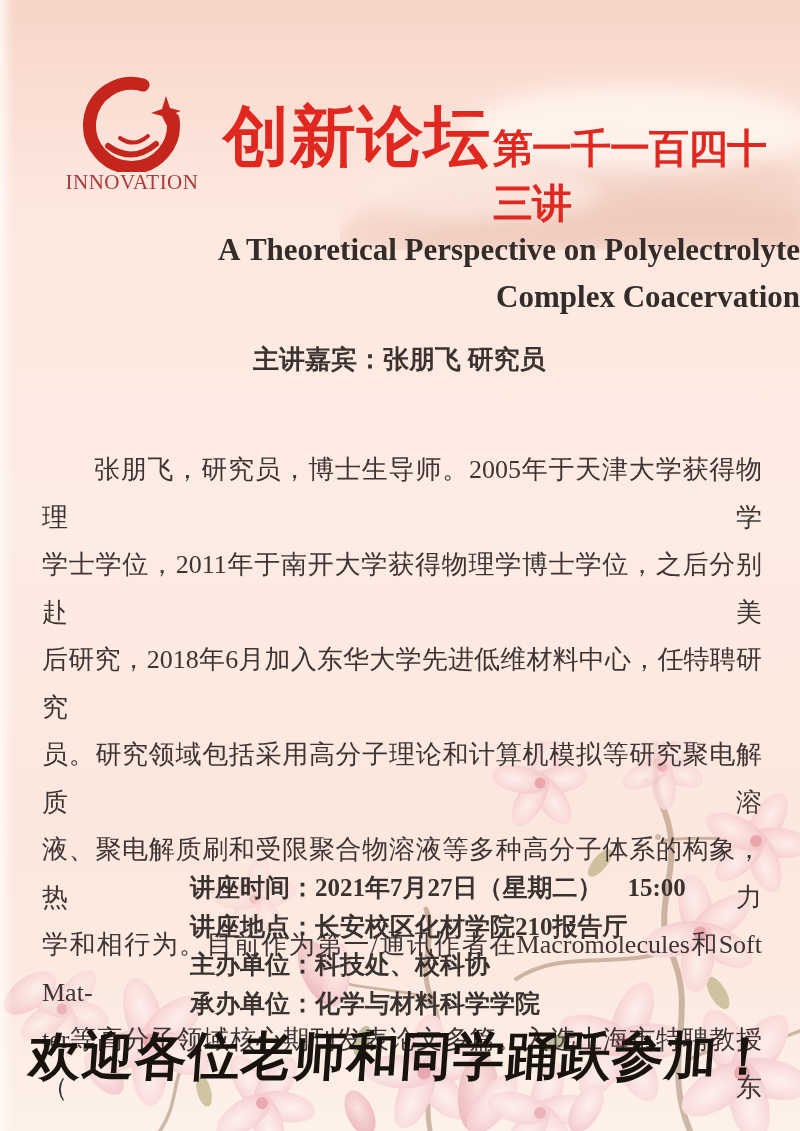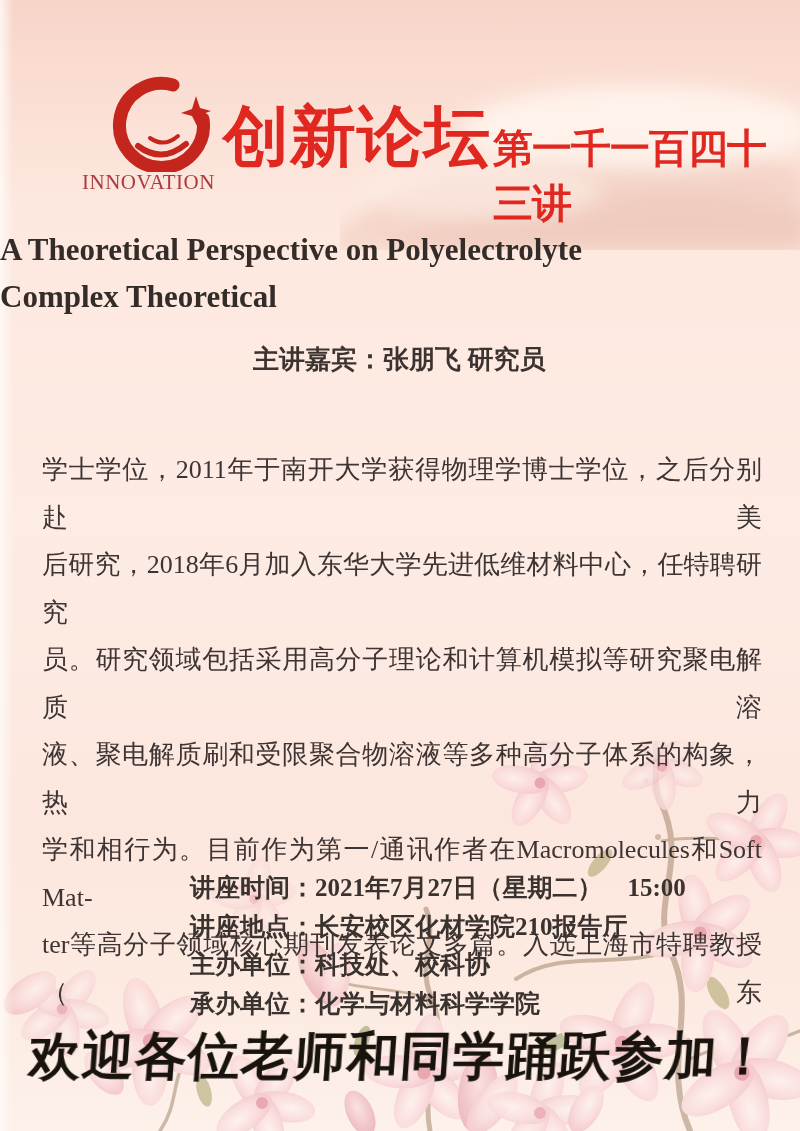--- a/index.html
+++ b/index.html
@@ -6,29 +6,29 @@
   .poster{
     position:relative;width:800px;height:1131px;overflow:hidden;
     font-family:"Liberation Serif", serif;
     background:linear-gradient(180deg,#f7d4c8 0px,#fadcd1 70px,#fde8df 210px,#fdece4 520px,#fce7de 830px,#fcebe2 1010px,#fdf1ea 1131px);
   }
   .edge-light{position:absolute;left:0;top:0;width:14px;height:100%;
     background:linear-gradient(90deg,rgba(255,250,246,.85),rgba(255,250,246,0));}
   .mist{position:absolute;top:0;right:0;}
   .flowers{position:absolute;left:0;bottom:0;}
   
-  .logo{position:absolute;left:82px;top:76px;width:160px;text-align:left;}
+  .logo{position:absolute;left:52px;top:76px;width:160px;text-align:center;}
   .logo-mark{display:block;margin:0 auto;}
   .logo-text{margin-top:-2px;font-size:21px;letter-spacing:.5px;color:#ad3a40;font-family:"Liberation Serif",serif;}
   .forum-title{position:absolute;left:211px;top:88px;margin:12px;font-size:66px;line-height:1.1;
     font-weight:bold;color:#e02820;font-family:"Liberation Sans",sans-serif;letter-spacing:1px;}
   .lecture-no{position:absolute;left:476px;top:121px;font-size:40px;font-weight:bold;color:#e02820;
     font-family:"Liberation Sans",sans-serif;letter-spacing:-1px;margin-left:17px;}
   
-  .talk-title{position:absolute;left:0;top:226px;width:800px;text-align:left;
+  .talk-title{position:absolute;left:0;top:226px;width:800px;text-align:right;
     font-size:31px;font-weight:bold;color:#332c28;line-height:47px;letter-spacing:0px;}
   
   .speakers{position:absolute;left:253px;top:340px;font-size:26px;font-weight:bold;
     color:#3c3330;line-height:40px;}
   
   .bio{position:absolute;left:42px;top:446px;width:720px;font-size:26px;color:#3d3433;line-height:47.5px;}
   .bio-line{text-align:justify;text-align-last:justify;white-space:normal;}
   .bio-line.first{text-indent:2em;}
   
   .details{position:absolute;left:190px;top:869px;font-size:25px;font-weight:bold;color:#3a322f;line-height:38.5px;}
@@ -139,28 +139,29 @@
       <path d="M26,70 Q50,88 74,68" fill="none" stroke="#c4261d" stroke-width="6" stroke-linecap="round"></path>
       <path d="M38,62 Q52,72 66,60" fill="none" stroke="#c4261d" stroke-width="4" stroke-linecap="round"></path>
     </svg>
     <div class="logo-text">INNOVATION</div>
   </div>
   <h1 class="forum-title">创新论坛</h1>
   <div class="lecture-no">第一千一百四十三讲</div>
 
   <div class="talk-title">
     <div>A Theoretical Perspective on Polyelectrolyte</div>
-    <div>Complex Theoretical</div>
+    <div>Complex Coacervation</div>
   </div>
 
   <div class="speakers">
     <div>主讲嘉宾：张朋飞 研究员</div>
   </div>
 
   <div class="bio">
+    <div class="bio-line first">张朋飞，研究员，博士生导师。2005年于天津大学获得物理学</div>
     <div class="bio-line">学士学位，2011年于南开大学获得物理学博士学位，之后分别赴美</div>
     <div class="bio-line">后研究，2018年6月加入东华大学先进低维材料中心，任特聘研究</div>
     <div class="bio-line">员。研究领域包括采用高分子理论和计算机模拟等研究聚电解质溶</div>
     <div class="bio-line">液、聚电解质刷和受限聚合物溶液等多种高分子体系的构象，热力</div>
     <div class="bio-line">学和相行为。目前作为第一/通讯作者在Macromolecules和Soft Mat-</div>
     <div class="bio-line">ter等高分子领域核心期刊发表论文多篇。入选上海市特聘教授（东</div>
 
   </div>
 
   <div class="details">

